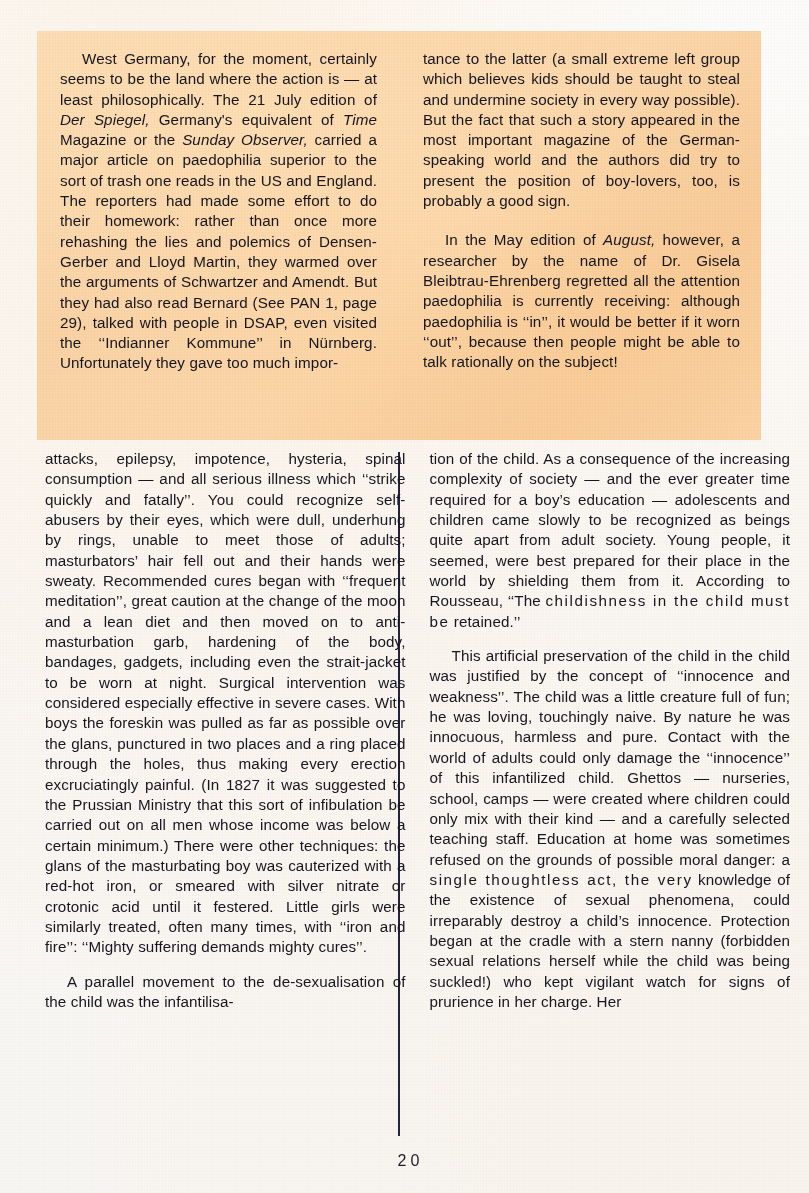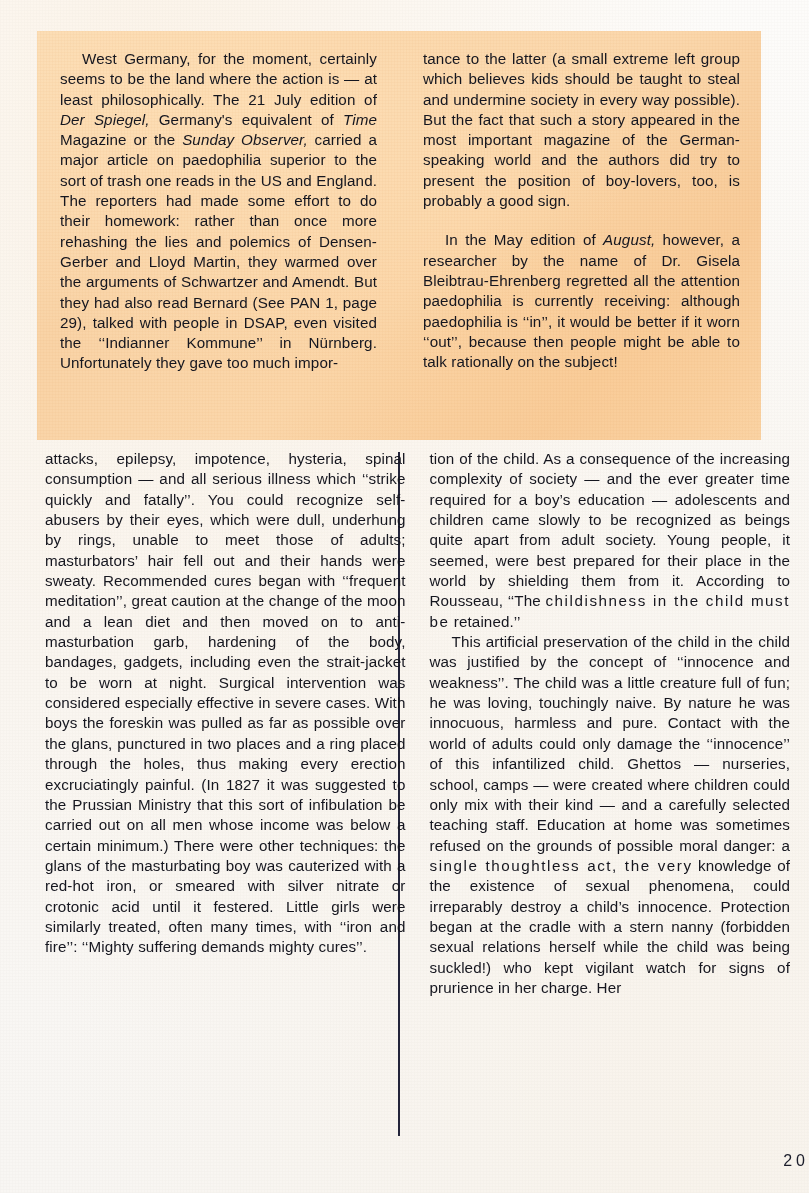--- a/index.html
+++ b/index.html
@@ -110,31 +110,31 @@
   .bd-text {
     font-size: 15.2px;
     line-height: 20.35px;
     text-align: justify;
     text-justify: inter-word;
     color: #15161f;
     font-weight: 500;
     letter-spacing: .1px;
     margin: 0;
   }
-  .bd-text + .bd-text { margin-top: 0; }
+  .bd-text + .bd-text { margin-top: 14px; }
   .bd-text .ind { display: inline-block; width: 22px; }
   .bd-text .spaced { letter-spacing: 1.55px; }
 
   
   .page-number {
     position: absolute;
     left: 0;
     right: 0;
     top: 1152px;
-    text-align: right;
+    text-align: center;
     font-size: 16px;
     letter-spacing: 4px;
     color: #1b1d2b;
     font-weight: 500;
     padding-left: 12px;
   }
 </style>
 </head>
 <body>
 
@@ -157,20 +157,21 @@
 
     </div>
   </div>
 
   <div class="body-rule"></div>
 
   <div class="body-block">
 
     <div class="bcol">
       <p class="bd-text"><span>attacks, epilepsy, impotence, hysteria, spinal consumption — and all serious illness which ‘‘strike quickly and fatally’’. You could recognize self-abusers by their eyes, which were dull, underhung by rings, unable to meet those of adults; masturbators’ hair fell out and their hands were sweaty. Recommended cures began with ‘‘frequent meditation’’, great caution at the change of the moon and a lean diet and then moved on to anti-masturbation garb, hardening of the body, bandages, gadgets, including even the strait-jacket to be worn at night. Surgical intervention was considered especially effective in severe cases. With boys the foreskin was pulled as far as possible over the glans, punctured in two places and a ring placed through the holes, thus making every erection excruciatingly painful. (In 1827 it was suggested to the Prussian Ministry that this sort of infibulation be carried out on all men whose income was below a certain minimum.) There were other techniques: the glans of the masturbating boy was cauterized with a red-hot iron, or smeared with silver nitrate or crotonic acid until it festered. Little girls were similarly treated, often many times, with ‘‘iron and fire’’: ‘‘Mighty suffering demands mighty cures’’.</span></p>
+      <p class="bd-text"><span class="ind"></span><span>A parallel movement to the de-sexualisation of the child was the infantilisa-</span></p>
     </div>
 
     <div class="bcol">
       <p class="bd-text"><span>tion of the child. As a consequence of the increasing complexity of society — and the ever greater time required for a boy’s education — adolescents and children came slowly to be recognized as beings quite apart from adult society. Young people, it seemed, were best prepared for their place in the world by shielding them from it. According to Rousseau, ‘‘The </span><span class="spaced">childishness in the child must be</span><span> retained.’’</span></p>
       <p class="bd-text"><span class="ind"></span><span>This artificial preservation of the child in the child was justified by the concept of ‘‘innocence and weakness’’. The child was a little creature full of fun; he was loving, touchingly naive. By nature he was innocuous, harmless and pure. Contact with the world of adults could only damage the ‘‘innocence’’ of this infantilized child. Ghettos — nurseries, school, camps — were created where children could only mix with their kind — and a carefully selected teaching staff. Education at home was sometimes refused on the grounds of possible moral danger: a </span><span class="spaced">single thoughtless act, the very</span><span> knowledge of the existence of sexual phenomena, could irreparably destroy a child’s innocence. Protection began at the cradle with a stern nanny (forbidden sexual relations herself while the child was being suckled!) who kept vigilant watch for signs of prurience in her charge. Her</span></p>
     </div>
 
   </div>
 
   <div class="page-number">20</div>

